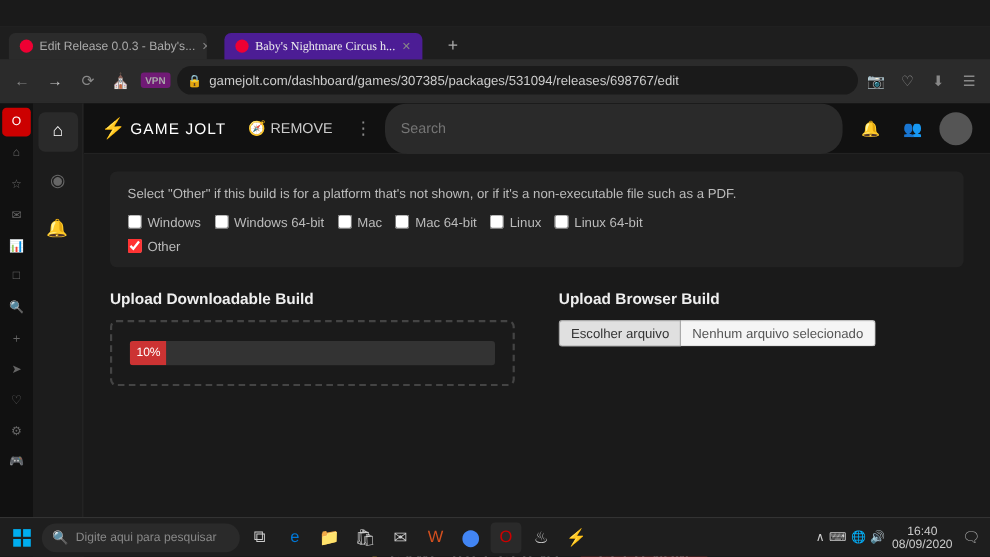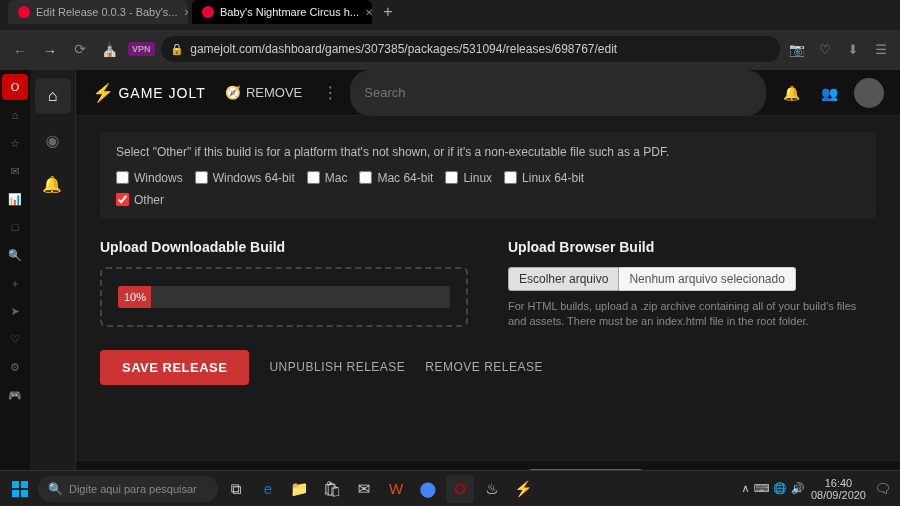--- a/index.html
+++ b/index.html
@@ -12,43 +12,45 @@
       color: #ccc;
     }
 
     
     .browser-chrome {
       background: #2b2b2b;
       height: 70px;
     }
     .tab-bar {
       display: flex;
-      align-items: flex-start;
+      align-items: flex-end;
       height: 30px;
       background: #1e1e1e;
       padding: 0 8px;
-      gap: 4px;
+      gap: 16px;
+      margin-top: 24px;
     }
     .tab {
       display: flex;
       align-items: center;
       height: 24px;
       padding: 0 10px;
       border-radius: 6px 6px 0 0;
       font-size: 11px;
       color: #aaa;
       background: #2b2b2b;
       gap: 6px;
       max-width: 180px;
       overflow: hidden;
       white-space: nowrap;
     }
     .tab.active {
-      background: #000000;
+      background: #4c1d95;
       color: #eee;
+      font-family: Liberation Serif, serif;
     }
     .tab-icon {
       width: 12px;
       height: 12px;
       background: #e03;
       border-radius: 50%;
       flex-shrink: 0;
     }
     .tab-close {
       margin-left: auto;
@@ -653,29 +655,23 @@
             </div>
           </div>
         </div>
 
         <div class="upload-block">
           <div class="upload-title">Upload Browser Build</div>
           <div class="browser-upload">
             <button class="choose-file-btn">Escolher arquivo</button>
             <span class="no-file-text">Nenhum arquivo selecionado</span>
           </div>
-          <p class="upload-hint">For HTML builds, upload a .zip archive containing all of your build's files and assets. There must be an index.html file in the root folder.</p>
         </div>
       </div>
 
-      <div class="actions">
-        <button class="save-btn">SAVE RELEASE</button>
-        <button class="text-btn">UNPUBLISH RELEASE</button>
-        <button class="text-btn">REMOVE RELEASE</button>
-      </div>
 
     </div>
 
     <div class="footer-banner">
       <div class="footer-logo">
         <span class="footer-logo-icon">⚡</span>
         <span class="footer-logo-text">GAME JOLT CLIENT</span>
       </div>
       <button class="get-it-btn">GET IT NOW</button>
     </div>

